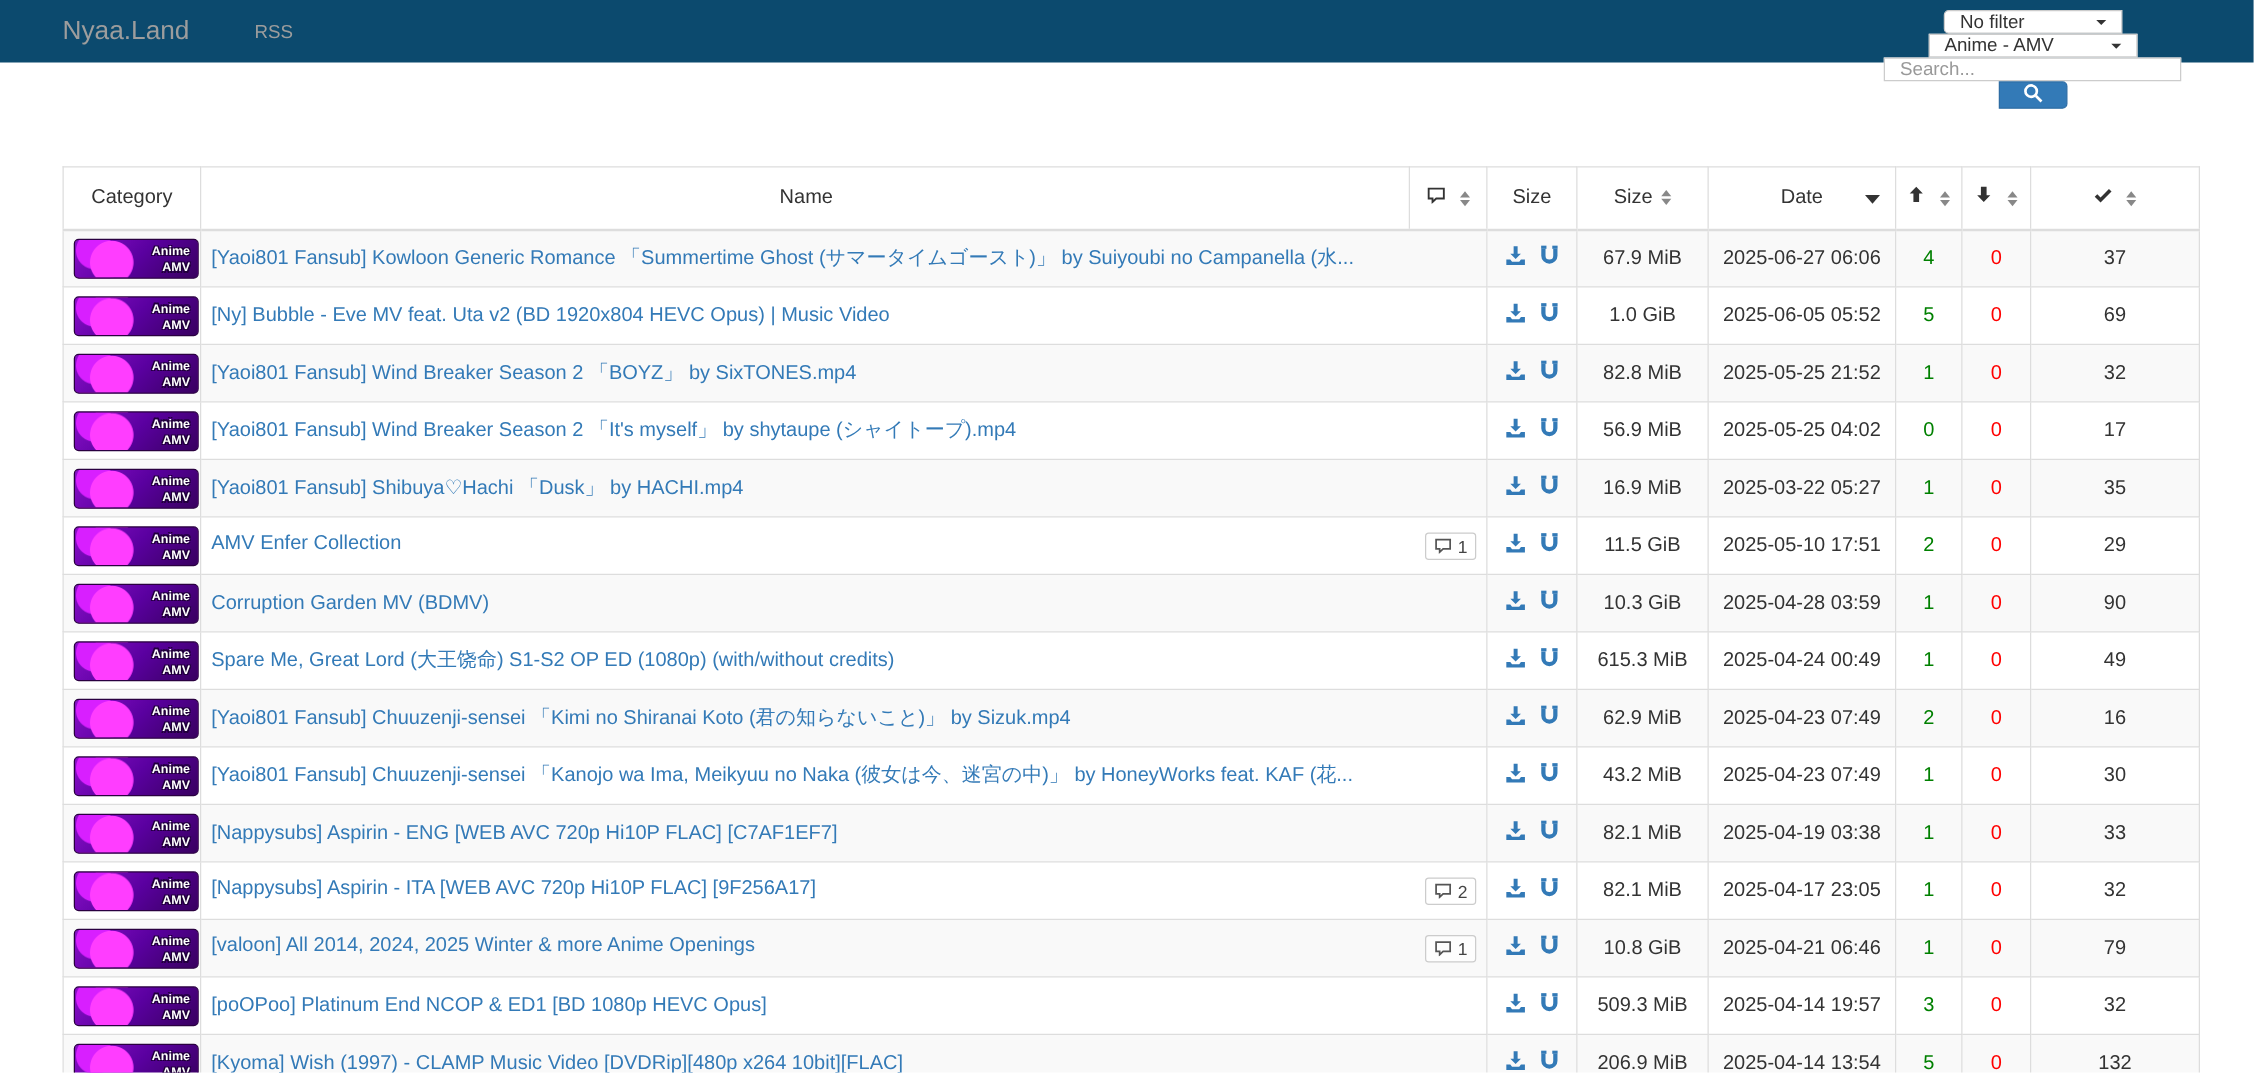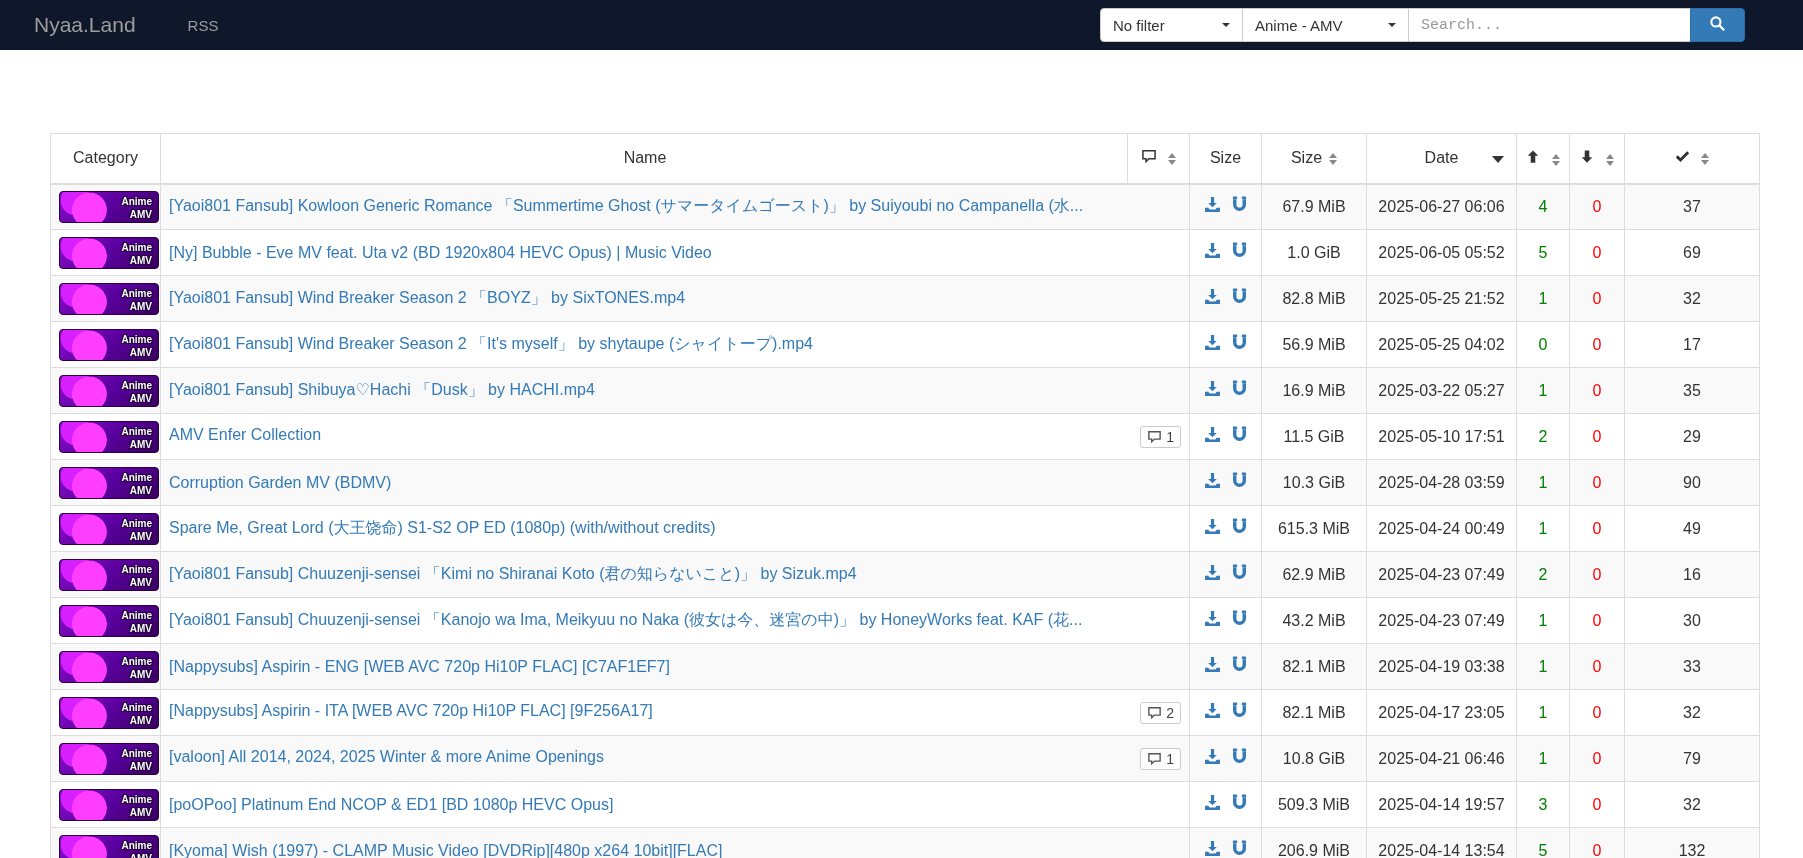--- a/index.html
+++ b/index.html
@@ -1,33 +1,33 @@
 <!DOCTYPE html>
 <html><head>
 <meta charset="utf-8">
 <style>
   * { margin:0; padding:0; box-sizing:border-box; }
   html,body { width:1803px; height:858px; overflow:hidden; background:#fff;
               font-family:"Liberation Sans", sans-serif; color:#333; }
 
   
-  .navbar { height:50px; background:#0f172a; display:flex; align-items:center;
-            padding:0 58px 0 34px; }
+  .navbar { height:50px; background:#0c4a6e; display:flex; align-items:center;
+            padding:0 58px 0 50px; }
   .brand { color:#9d9d9d; font-size:21px; text-decoration:none; margin-right:52px; cursor:pointer; }
   .nav-link { color:#9d9d9d; font-size:15px; text-decoration:none; cursor:pointer; }
-  .nav-form { margin-left:auto; display:flex; align-items:center; height:34px; }
+  .nav-form { margin-left:auto; display:flex; align-items:center; height:34px;flex-direction:column; }
   .nav-form > * { height:34px; border:1px solid #ccc; background:#fff; margin-left:-1px; }
   .select { display:flex; align-items:center; justify-content:space-between;
             padding:0 12px; font-size:15px; color:#333; cursor:pointer; background:#fff; }
   .select.filter { width:143px; border-radius:4px 0 0 4px; margin-left:0; }
   .select.category { width:167px; }
   .caret-sm { width:0; height:0; border-left:4px solid transparent; border-right:4px solid transparent;
               border-top:4px solid #333; margin-left:10px; }
-  .search-input { width:283px; padding:0 12px; font-size:15px; outline:none;
-                  font-family:Liberation Mono, monospace; }
+  .search-input { width:238px; padding:0 12px; font-size:15px; outline:none;
+                  font-family:Liberation Sans, sans-serif; }
   .search-input::placeholder { color:#999; }
   .search-btn { width:55px; background:#337ab7; border:1px solid #2e6da4;
                 border-radius:0 4px 4px 0; display:flex; align-items:center;
                 justify-content:center; cursor:pointer; }
 
   
   main { margin:83px 43px 0 50px; }
   table { width:1710px; table-layout:fixed; border-collapse:collapse; background:#fff; font-size:16px; }
   th, td { border:1px solid #ddd; vertical-align:middle; }
   thead th { height:50px; font-weight:normal; color:#333; border-bottom-width:2px;

